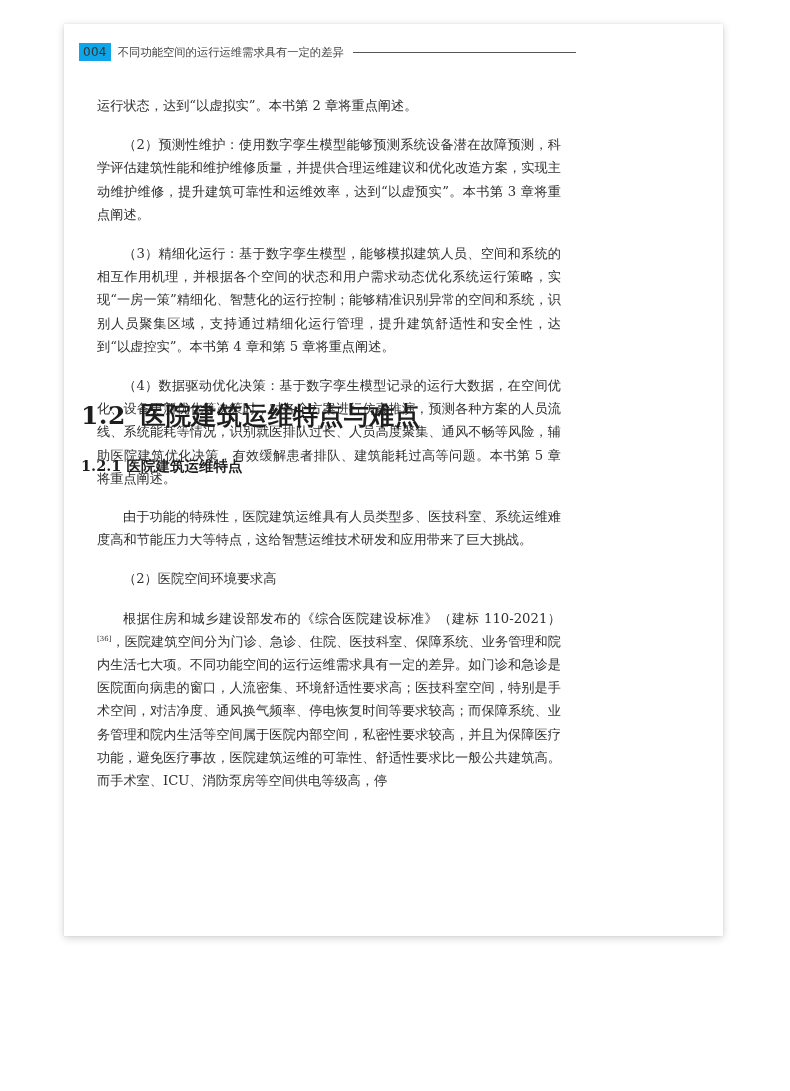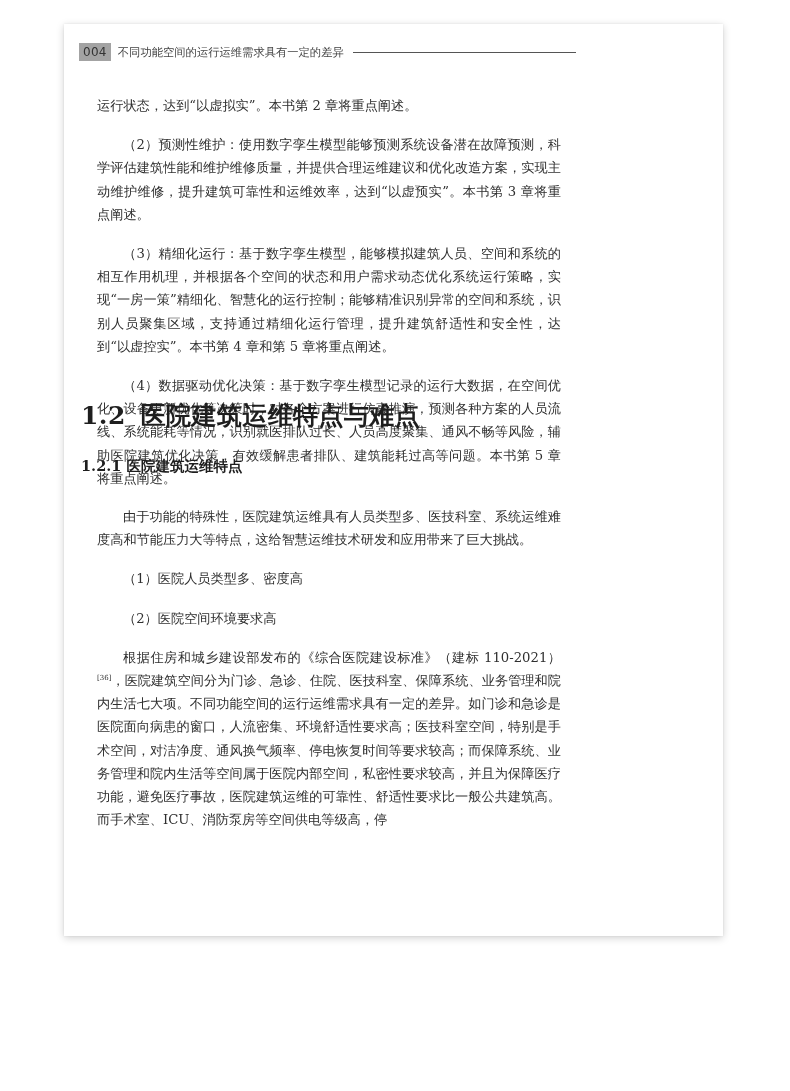--- a/index.html
+++ b/index.html
@@ -11,21 +11,21 @@
     position: absolute; left: 64px; top: 24px; width: 659px; height: 912px;
     background: #ffffff;
     box-shadow: 0 2px 8px rgba(0,0,0,0.18), 0 0 2px rgba(0,0,0,0.08);
   }
   .running-head {
     position: absolute; left: 79px; top: 43px; width: 497px; height: 18px;
     display: flex; align-items: center;
     font-family: "DejaVu Sans", "Liberation Sans", sans-serif;
   }
   .page-no {
-    background: #a3a3a3; color: #333; font-size: 12px; padding: 1px 4px; line-height: 16px;
+    background: #0ea5e9; color: #333; font-size: 12px; padding: 1px 4px; line-height: 16px;
     letter-spacing: 0.3px;
   }
   .book-title { font-size: 11.3px; color: #444; margin-left: 7px; white-space: nowrap; }
   .head-rule { flex: 1; height: 1px; background: #555; margin-left: 9px; }
 
   .body { position: absolute; left: 81px; top: 78px; width: 496px; }
   p {
     margin: 16px; font-size: 13.2px; line-height: 23.2px; text-align: justify;
     text-align-last: left; color: #2f2f2f;
   }
@@ -65,16 +65,15 @@
 <div class="h2">
   <span class="num">1.2</span><span>医院建筑运维特点与难点</span>
 </div>
 
 <div class="h3">
   <span class="num">1.2.1</span><span>医院建筑运维特点</span>
 </div>
 
 <div class="body2">
   <p class="indent">由于功能的特殊性，医院建筑运维具有人员类型多、医技科室、系统运维难度高和节能压力大等特点，这给智慧运维技术研发和应用带来了巨大挑战。</p>
-  <p class="item">（1）医院人员类型多、密度高</p>
   <p class="item">（2）医院空间环境要求高</p>
   <p class="indent"><span>根据住房和城乡建设部发布的《综合医院建设标准》（建标 110-2021）</span><sup>[36]</sup><span>，医院建筑空间分为门诊、急诊、住院、医技科室、保障系统、业务管理和院内生活七大项。不同功能空间的运行运维需求具有一定的差异。如门诊和急诊是医院面向病患的窗口，人流密集、环境舒适性要求高；医技科室空间，特别是手术空间，对洁净度、通风换气频率、停电恢复时间等要求较高；而保障系统、业务管理和院内生活等空间属于医院内部空间，私密性要求较高，并且为保障医疗功能，避免医疗事故，医院建筑运维的可靠性、舒适性要求比一般公共建筑高。而手术室、ICU、消防泵房等空间供电等级高，停</span></p>
 </div>
 
 </body></html>

